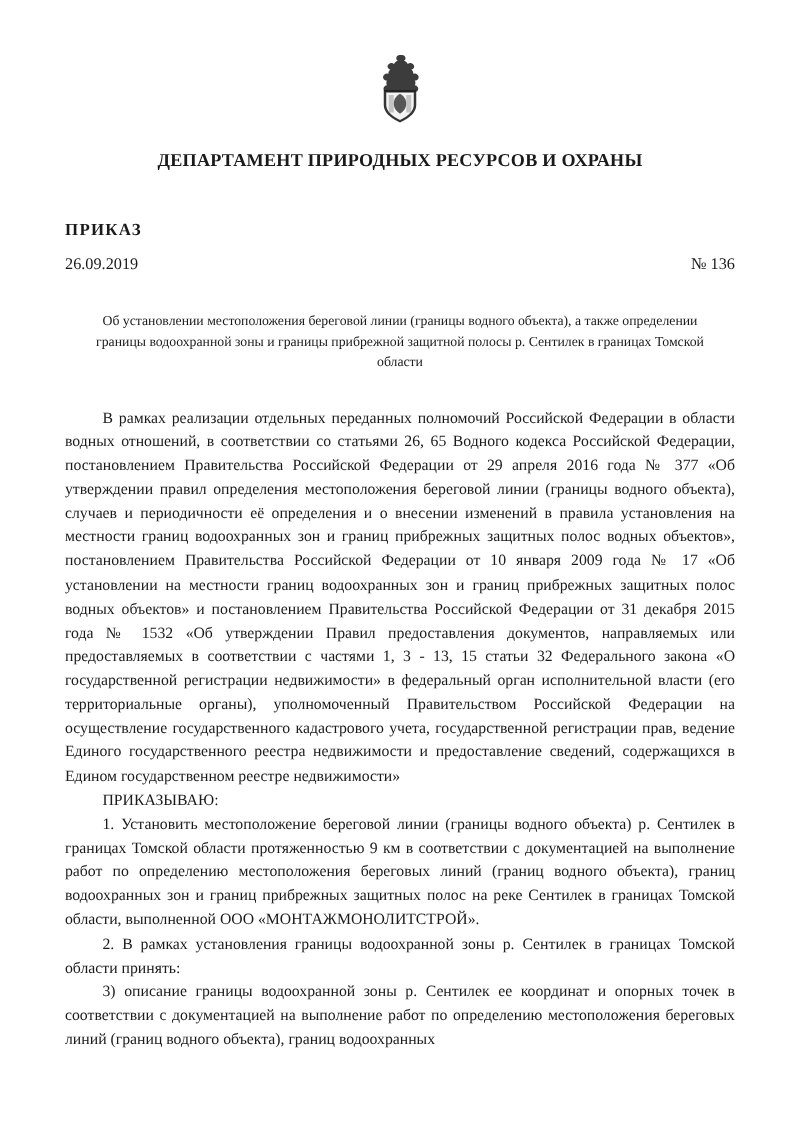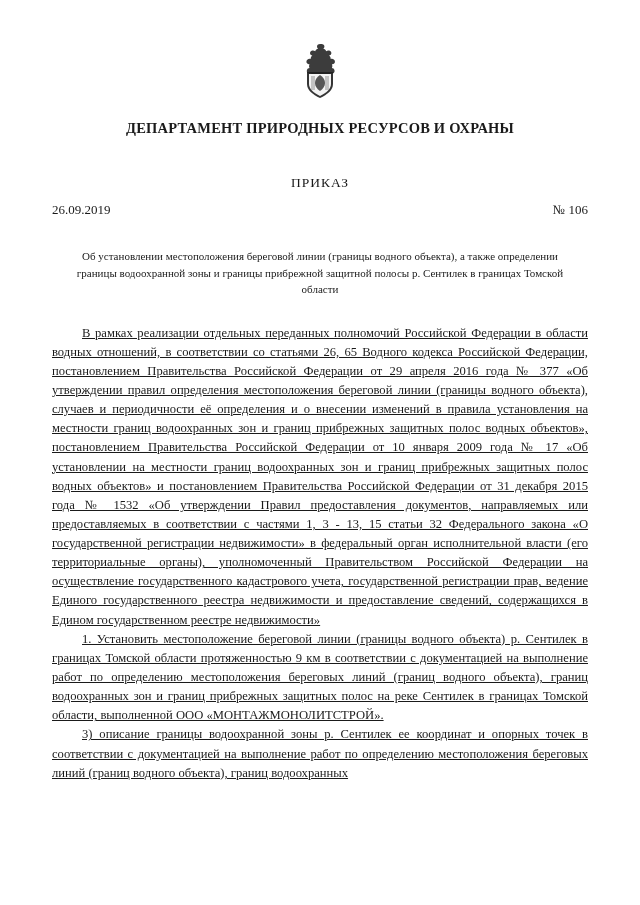--- a/index.html
+++ b/index.html
@@ -34,22 +34,21 @@
   .org-title {
     text-align: center;
     font-size: 14.5px;
     line-height: 1.45;
     letter-spacing: 0.2px;
     font-weight: bold;
     text-transform: uppercase;
     margin: 0 18px;
   }
   .doc-type {
-    text-align: center;
-    font-weight: normal;
+    font-weight: bold;
     font-size: 13.5px;
     letter-spacing: 1px;
     margin-top: 36px;
   }
   .meta-row {
     display: flex;
     justify-content: space-between;
     align-items: center;
     font-size: 13px;
     margin-top: 11px;
@@ -64,21 +63,20 @@
     margin-top: 26px;
     font-size: 12.6px;
     line-height: 1.52;
     text-align: justify;
   }
   .body-text p {
     margin: 0;
     text-indent: 30px;
     text-align: justify;
     text-justify: inter-word;
-    text-decoration: underline;
   }
 </style>
 </head>
 <body>
 
 <div class="page">
 
   <div class="emblem-wrap">
     <span class="emblem">
       <svg viewBox="0 0 46 58" width="46" height="58" aria-hidden="true">
@@ -95,24 +93,26 @@
   </div>
 
   <div class="org-title">
     <div>ДЕПАРТАМЕНТ ПРИРОДНЫХ РЕСУРСОВ И ОХРАНЫ</div>
   </div>
 
   <div class="doc-type">ПРИКАЗ</div>
 
   <div class="meta-row">
     <span>26.09.2019</span>
-    <span>№ 106</span>
+    <span>№ 136</span>
   </div>
 
   <div class="subject">Об установлении местоположения береговой линии (границы водного объекта), а также определении границы водоохранной зоны и границы прибрежной защитной полосы р. Сентилек в границах Томской области</div>
 
   <div class="body-text">
     <p>В рамках реализации отдельных переданных полномочий Российской Федерации в области водных отношений, в соответствии со статьями 26, 65 Водного кодекса Российской Федерации, постановлением Правительства Российской Федерации от 29 апреля 2016 года № 377 «Об утверждении правил определения местоположения береговой линии (границы водного объекта), случаев и периодичности её определения и о внесении изменений в правила установления на местности границ водоохранных зон и границ прибрежных защитных полос водных объектов», постановлением Правительства Российской Федерации от 10 января 2009 года № 17 «Об установлении на местности границ водоохранных зон и границ прибрежных защитных полос водных объектов» и постановлением Правительства Российской Федерации от 31 декабря 2015 года № 1532 «Об утверждении Правил предоставления документов, направляемых или предоставляемых в соответствии с частями 1, 3 - 13, 15 статьи 32 Федерального закона «О государственной регистрации недвижимости» в федеральный орган исполнительной власти (его территориальные органы), уполномоченный Правительством Российской Федерации на осуществление государственного кадастрового учета, государственной регистрации прав, ведение Единого государственного реестра недвижимости и предоставление сведений, содержащихся в Едином государственном реестре недвижимости»</p>
+    <p>ПРИКАЗЫВАЮ:</p>
     <p>1. Установить местоположение береговой линии (границы водного объекта) р. Сентилек в границах Томской области протяженностью 9 км в соответствии с документацией на выполнение работ по определению местоположения береговых линий (границ водного объекта), границ водоохранных зон и границ прибрежных защитных полос на реке Сентилек в границах Томской области, выполненной ООО «МОНТАЖМОНОЛИТСТРОЙ».</p>
+    <p>2. В рамках установления границы водоохранной зоны р. Сентилек в границах Томской области принять:</p>
     <p>3) описание границы водоохранной зоны р. Сентилек ее координат и опорных точек в соответствии с документацией на выполнение работ по определению местоположения береговых линий (границ водного объекта), границ водоохранных</p>
   </div>
 
 </div>
 
 </body></html>

